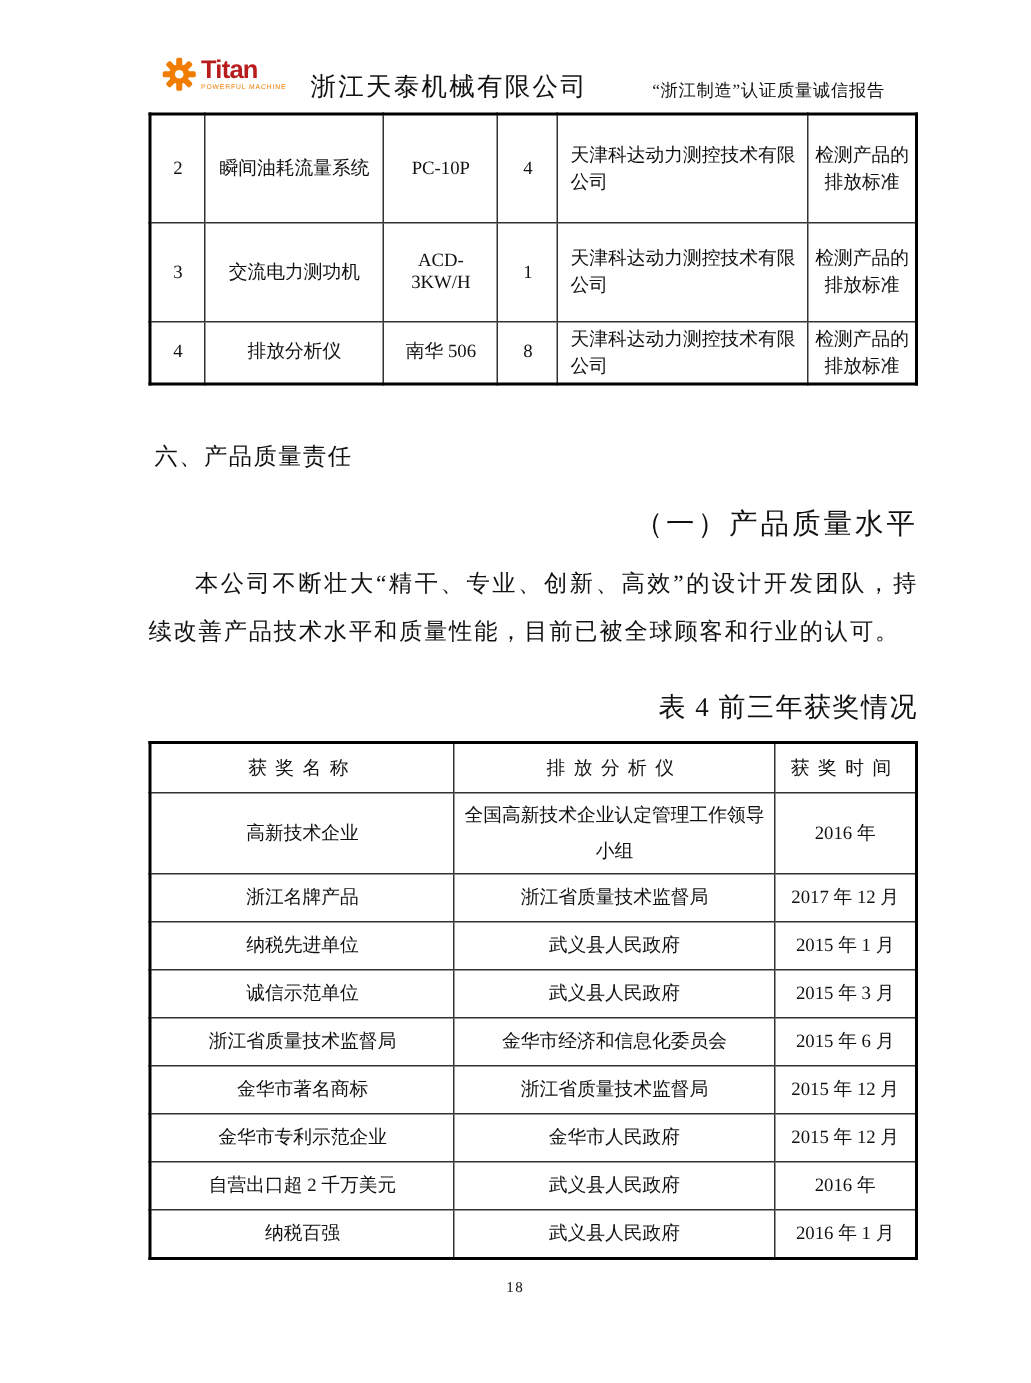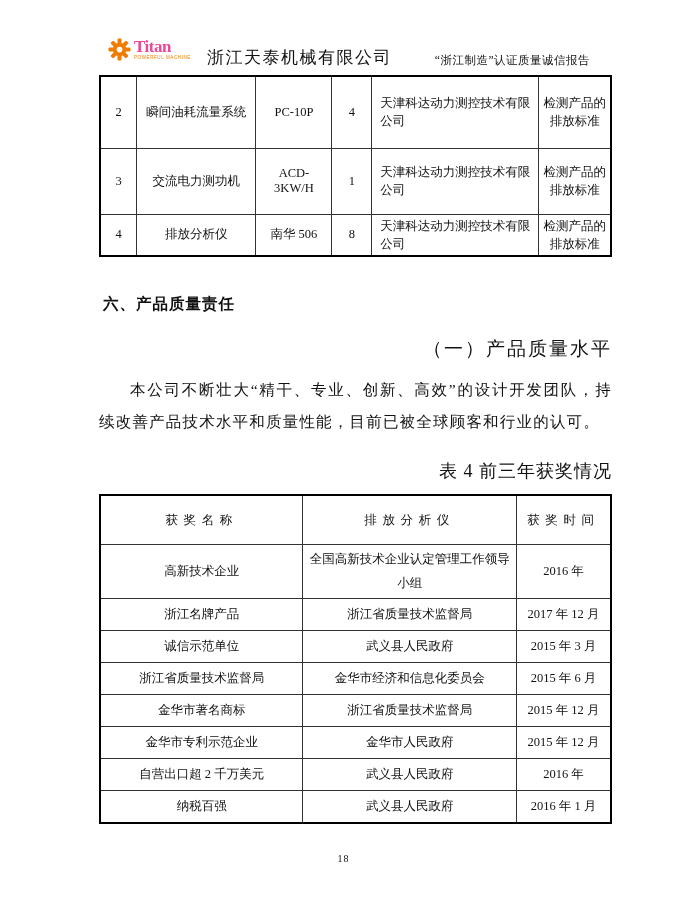--- a/index.html
+++ b/index.html
@@ -8,43 +8,43 @@
     width:687px; height:922px; background:#ffffff; position:relative;
     font-family:"Liberation Serif","DejaVu Serif",serif; color:#111;
   }
   .content { margin:0 75px 0 99px; }
 
   
   .header { display:flex; align-items:flex-end; height:32px; margin-top:38px; margin-bottom:5px; }
   .logo { display:flex; align-items:center; gap:3px; margin-left:9px; align-self:flex-start; }
   .logo svg { display:block; }
   .logo-text { display:flex; flex-direction:column; line-height:1; }
-  .brand { font-family:Liberation Serif, serif; font-weight:bold; font-size:17px; letter-spacing:-0.5px; color:#ec4899; }
+  .brand { font-family:Liberation Sans, sans-serif; font-weight:bold; font-size:17px; letter-spacing:-0.5px; color:#b91c1c; }
   .tagline { font-family:"Liberation Sans","DejaVu Sans",sans-serif; font-size:4.5px; color:#f07d00; letter-spacing:0.6px; margin-top:1px; }
   .company { font-size:17px; margin-left:16px; letter-spacing:1.5px; padding-bottom:1px; }
   .report-title { margin-left:auto; margin-right:22px; font-weight:normal; font-size:11.5px; letter-spacing:0.5px; padding-bottom:2px; }
 
   
   table { border-collapse:collapse; width:100%; table-layout:fixed; border:2px solid #000; }
   td, th { border:1px solid #333; text-align:center; font-size:12.5px; padding:2px 4px; font-weight:normal; }
 
   .equip tr.tall-1 { height:72px; }
   .equip tr.tall-2 { height:66px; }
   .equip tr.short  { height:36px; }
   .equip td.supplier { text-align:left; padding-left:8px; line-height:1.45; }
   .equip td.purpose  { line-height:1.45; }
 
   
-  .sec-heading { font-family:"Liberation Sans","DejaVu Sans",sans-serif; font-weight:bold; font-size:15.5px; margin-top:37px; margin-left:4px; letter-spacing:1px; }
+  .sec-heading { font-family:"Liberation Sans","DejaVu Sans",sans-serif; font-weight:normal; font-size:15.5px; margin-top:37px; margin-left:4px; letter-spacing:1px; }
   .sub-heading { font-size:19px; margin-top:21px; margin-left:33px; letter-spacing:2px;text-align:right; }
   .paragraph { font-size:15.5px; margin-top:12px; text-indent:2em; text-align:justify; line-height:2.1; letter-spacing:1.2px; }
 
   
   .caption { text-align:right; font-size:18px; letter-spacing:1px; margin-top:20px; margin-bottom:11px; }
-  .awards th { height:50px; letter-spacing:0.45em;margin-top:40px; }
+  .awards th { height:34px; letter-spacing:0.45em;margin-top:40px; }
   .awards tr.two-line { height:54px; }
   .awards tr.one-line { height:32px; }
   .awards td { line-height:1.9; }
 
   
   .footer { position:absolute; bottom:58px; left:0; right:0; text-align:center; font-size:10px; letter-spacing:1px; }
 </style>
 </head>
 <body>
 
@@ -139,20 +139,25 @@
         <td>高新技术企业</td>
         <td>全国高新技术企业认定管理工作领导小组</td>
         <td>2016 年</td>
       </tr>
       <tr class="one-line">
         <td>浙江名牌产品</td>
         <td>浙江省质量技术监督局</td>
         <td>2017 年 12 月</td>
       </tr>
       <tr class="one-line">
+        <td>纳税先进单位</td>
+        <td>武义县人民政府</td>
+        <td>2015 年 1 月</td>
+      </tr>
+      <tr class="one-line">
         <td>诚信示范单位</td>
         <td>武义县人民政府</td>
         <td>2015 年 3 月</td>
       </tr>
       <tr class="one-line">
         <td>浙江省质量技术监督局</td>
         <td>金华市经济和信息化委员会</td>
         <td>2015 年 6 月</td>
       </tr>
       <tr class="one-line">

